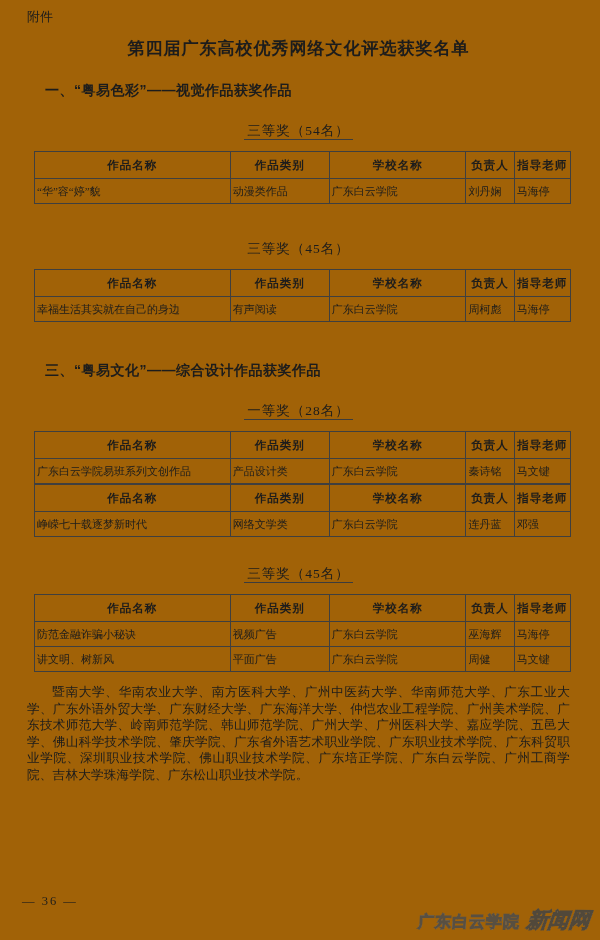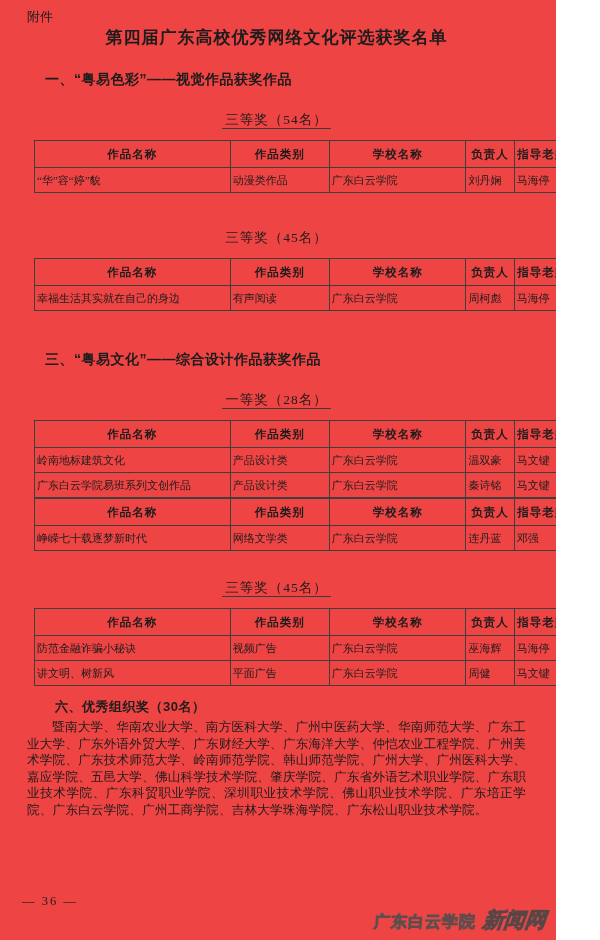--- a/index.html
+++ b/index.html
@@ -5,36 +5,37 @@
   html,body { margin:0; padding:0; }
   body {
     width:600px; height:940px;
     background:#ffffff;
     font-family:"Liberation Serif","DejaVu Serif",serif;
     color:#1c1c1c;
     -webkit-font-smoothing:antialiased;
   }
   .page {
     position:relative;
-    width:556px; height:940px;
-    background:#ef4444;
+    width:600px; height:940px;
+    background:#a16207;
     overflow:hidden;
     box-sizing:border-box;
     padding:8px 30px 0 27px;
   }
   .attachment {
     font-size:13px;
     font-family:"Liberation Serif",serif;
   }
   .doc-title {
     text-align:center;
     font-family:"Liberation Sans","DejaVu Sans",sans-serif;
     font-weight:700;
     font-size:17px;
     letter-spacing:1px;
+    margin-top:11px;
   }
   .section-heading {
     font-family:"Liberation Sans","DejaVu Sans",sans-serif;
     font-weight:700;
     font-size:14px;
     margin-left:18px;
     letter-spacing:0.5px;
   }
   .sec-1 { margin-top:22px; }
   .sec-2 { margin-top:36px; }
@@ -208,27 +209,20 @@
             <tr>
               <th>作品名称</th>
               <th>作品类别</th>
               <th>学校名称</th>
               <th>负责人</th>
               <th>指导老师</th>
             </tr>
           </thead>
           <tbody>
             <tr>
-              <td>岭南地标建筑文化</td>
-              <td>产品设计类</td>
-              <td>广东白云学院</td>
-              <td>温双豪</td>
-              <td>马文键</td>
-            </tr>
-            <tr>
               <td>广东白云学院易班系列文创作品</td>
               <td>产品设计类</td>
               <td>广东白云学院</td>
               <td>秦诗铭</td>
               <td>马文键</td>
             </tr>
           </tbody>
         </table>
         <table class="awards">
           <colgroup>
@@ -291,21 +285,20 @@
               <td>广东白云学院</td>
               <td>周健</td>
               <td>马文键</td>
             </tr>
           </tbody>
         </table>
       </div>
     </div>
 
   <div class="org-block">
-    <div class="org-heading">六、优秀组织奖（30名）</div>
     <div class="org-body">暨南大学、华南农业大学、南方医科大学、广州中医药大学、华南师范大学、广东工业大学、广东外语外贸大学、广东财经大学、广东海洋大学、仲恺农业工程学院、广州美术学院、广东技术师范大学、岭南师范学院、韩山师范学院、广州大学、广州医科大学、嘉应学院、五邑大学、佛山科学技术学院、肇庆学院、广东省外语艺术职业学院、广东职业技术学院、广东科贸职业学院、深圳职业技术学院、佛山职业技术学院、广东培正学院、广东白云学院、广州工商学院、吉林大学珠海学院、广东松山职业技术学院。</div>
   </div>
 
   <div class="page-number">— 36 —</div>
 
   <div class="watermark">
     <span class="wm-school">广东白云学院</span>
     <span class="wm-news">新闻网</span>
   </div>
 

